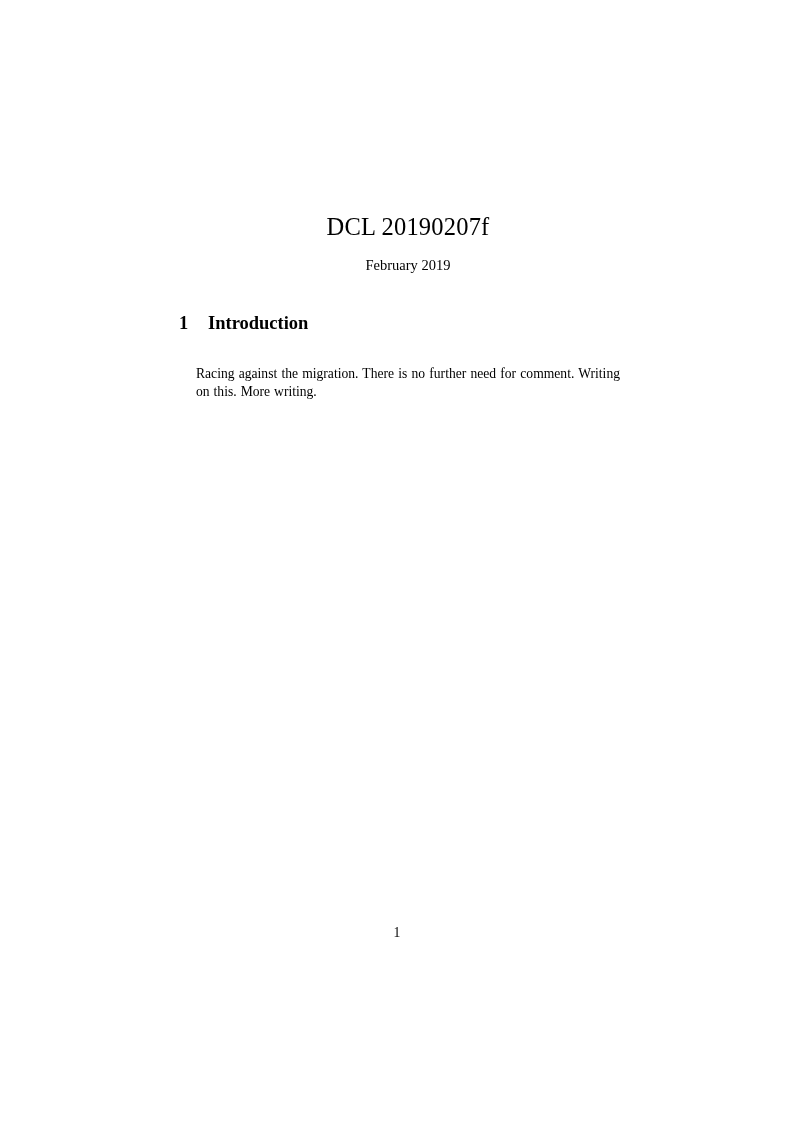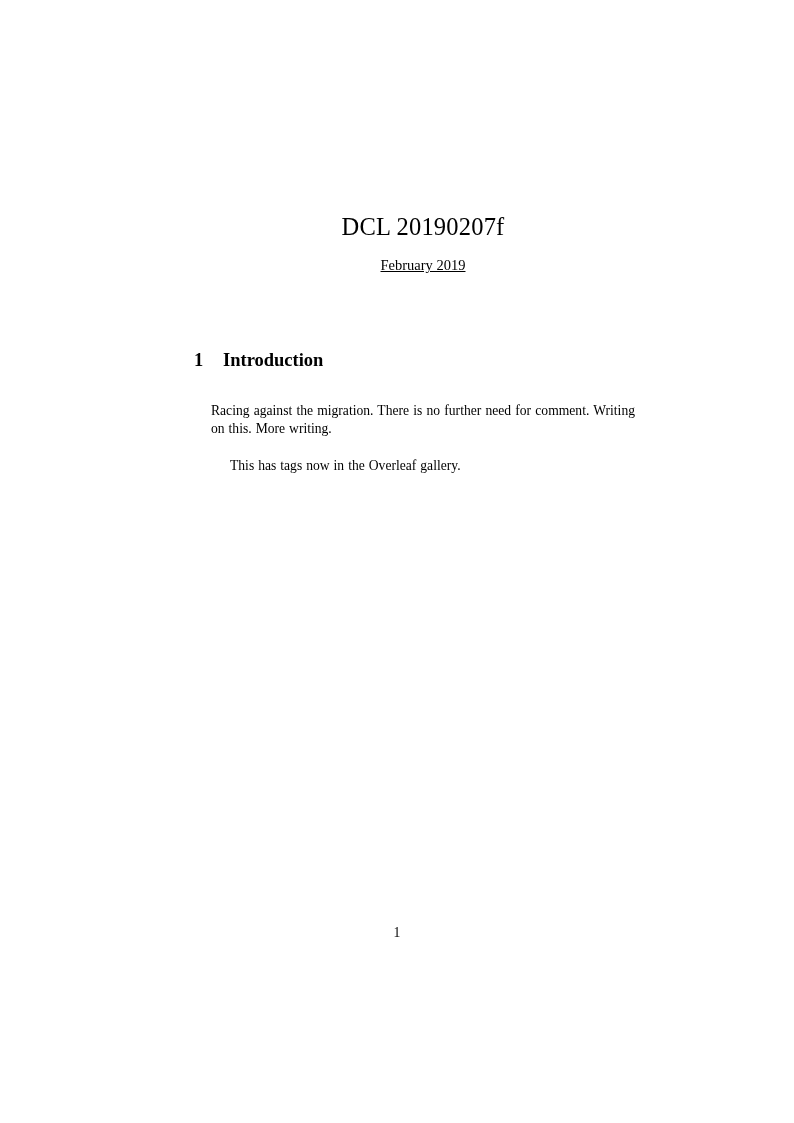--- a/index.html
+++ b/index.html
@@ -16,21 +16,21 @@
     overflow: hidden;
   }
   .page {
     position: relative;
     width: 794px;
     height: 1123px;
     box-sizing: border-box;
   }
   .content {
     position: absolute;
-    left: 194px;
+    left: 179px;
     top: 0;
     width: 458px;
   }
   .doc-title {
     text-align: center;
     font-size: 24.5px;
     line-height: 1.2;
     margin: 0;
     padding-top: 212px;
     font-weight: normal;
@@ -40,38 +40,36 @@
     text-align: center;
     font-size: 14.5px;
     margin: 0;
     padding-top: 20px;
   }
   .doc-date {
     text-align: center;
     font-size: 14.5px;
     margin: 0;
     padding-top: 16px;
-    text-decoration: underline;
   }
   .section-heading {
     font-size: 18.5px;
     font-weight: bold;
     margin: 0;
     padding-top: 39px;
     display: flex;
     align-items: baseline;
   }
   .section-number {
     display: inline-block;
     width: 29px;
     flex: 0 0 29px;
   }
   .section-title {
     display: inline-block;
-    margin-top: 37px;
   }
   .body-par {
     font-size: 13.6px;
     line-height: 1.33;
     margin: 17px;
     text-align: justify;
     text-justify: inter-word;
     padding-top: 14px;
     word-spacing: 0.6px;
   }
@@ -100,18 +98,17 @@
 
     <p class="doc-date">February 2019</p>
 
     <h2 class="section-heading">
       <span class="section-number">1</span>
       <span class="section-title">Introduction</span>
     </h2>
 
     <p class="body-par">Racing against the migration. There is no further need for comment. Writing on this. More writing.</p>
 
-    <p class="body-par indent">This has tags now in the Overleaf gallery.</p>
 
   </div>
 
   <div class="page-number">1</div>
 </div>
 
 </body></html>

